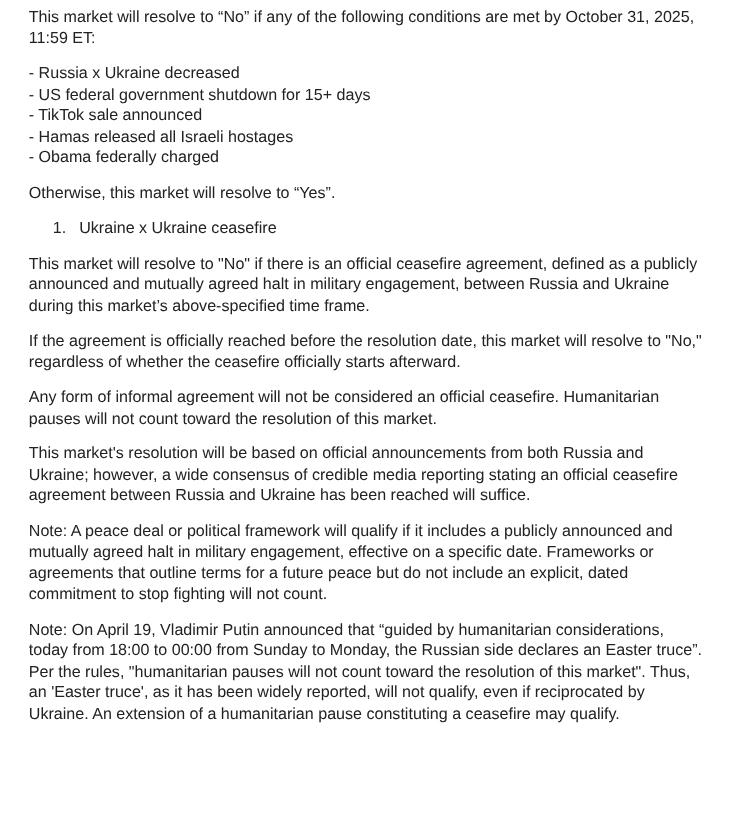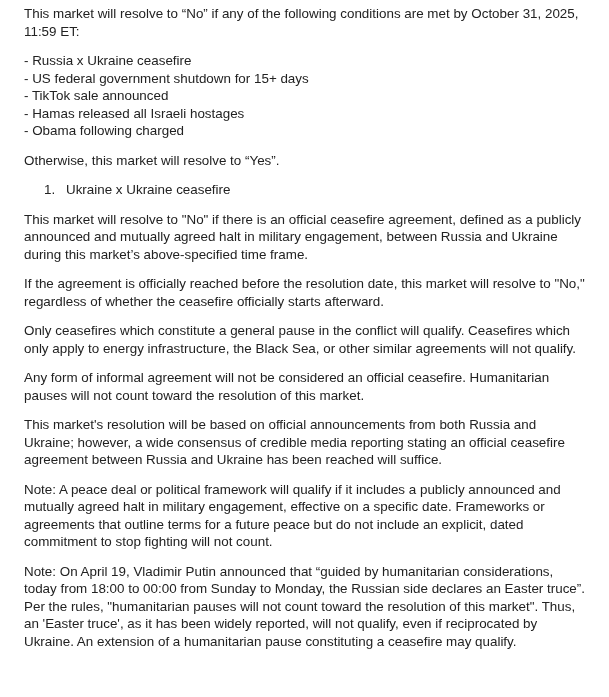--- a/index.html
+++ b/index.html
@@ -45,36 +45,35 @@
       flex: none;
     }
   </style>
 </head>
 <body>
 
 <div class="doc">
   <p>This market will resolve to “No” if any of the following conditions are met by October 31, 2025, 11:59 ET:</p>
 
   <ul class="cond-list">
-    <li>- Russia x Ukraine ceasefire</li>
+    <li>- Russia x Ukraine decreased</li>
     <li>- US federal government shutdown for 15+ days</li>
     <li>- TikTok sale announced</li>
     <li>- Hamas released all Israeli hostages</li>
-    <li>- Obama following charged</li>
+    <li>- Obama federally charged</li>
   </ul>
 
   <p>Otherwise, this market will resolve to “Yes”.</p>
 
   <ol class="num-list">
     <li>
       <span class="num">1.</span>
       <span>Ukraine x Ukraine ceasefire</span>
     </li>
   </ol>
 
   <p>This market will resolve to "No" if there is an official ceasefire agreement, defined as a publicly announced and mutually agreed halt in military engagement, between Russia and Ukraine during this market’s above-specified time frame.</p>
   <p>If the agreement is officially reached before the resolution date, this market will resolve to "No," regardless of whether the ceasefire officially starts afterward.</p>
-  <p>Only ceasefires which constitute a general pause in the conflict will qualify. Ceasefires which only apply to energy infrastructure, the Black Sea, or other similar agreements will not qualify.</p>
   <p>Any form of informal agreement will not be considered an official ceasefire. Humanitarian pauses will not count toward the resolution of this market.</p>
   <p>This market's resolution will be based on official announcements from both Russia and Ukraine; however, a wide consensus of credible media reporting stating an official ceasefire agreement between Russia and Ukraine has been reached will suffice.</p>
   <p>Note: A peace deal or political framework will qualify if it includes a publicly announced and mutually agreed halt in military engagement, effective on a specific date. Frameworks or agreements that outline terms for a future peace but do not include an explicit, dated commitment to stop fighting will not count.</p>
   <p>Note: On April 19, Vladimir Putin announced that “guided by humanitarian considerations, today from 18:00 to 00:00 from Sunday to Monday, the Russian side declares an Easter truce”. Per the rules, "humanitarian pauses will not count toward the resolution of this market". Thus, an 'Easter truce', as it has been widely reported, will not qualify, even if reciprocated by Ukraine. An extension of a humanitarian pause constituting a ceasefire may qualify.</p>
 </div>
 
 </body></html>

